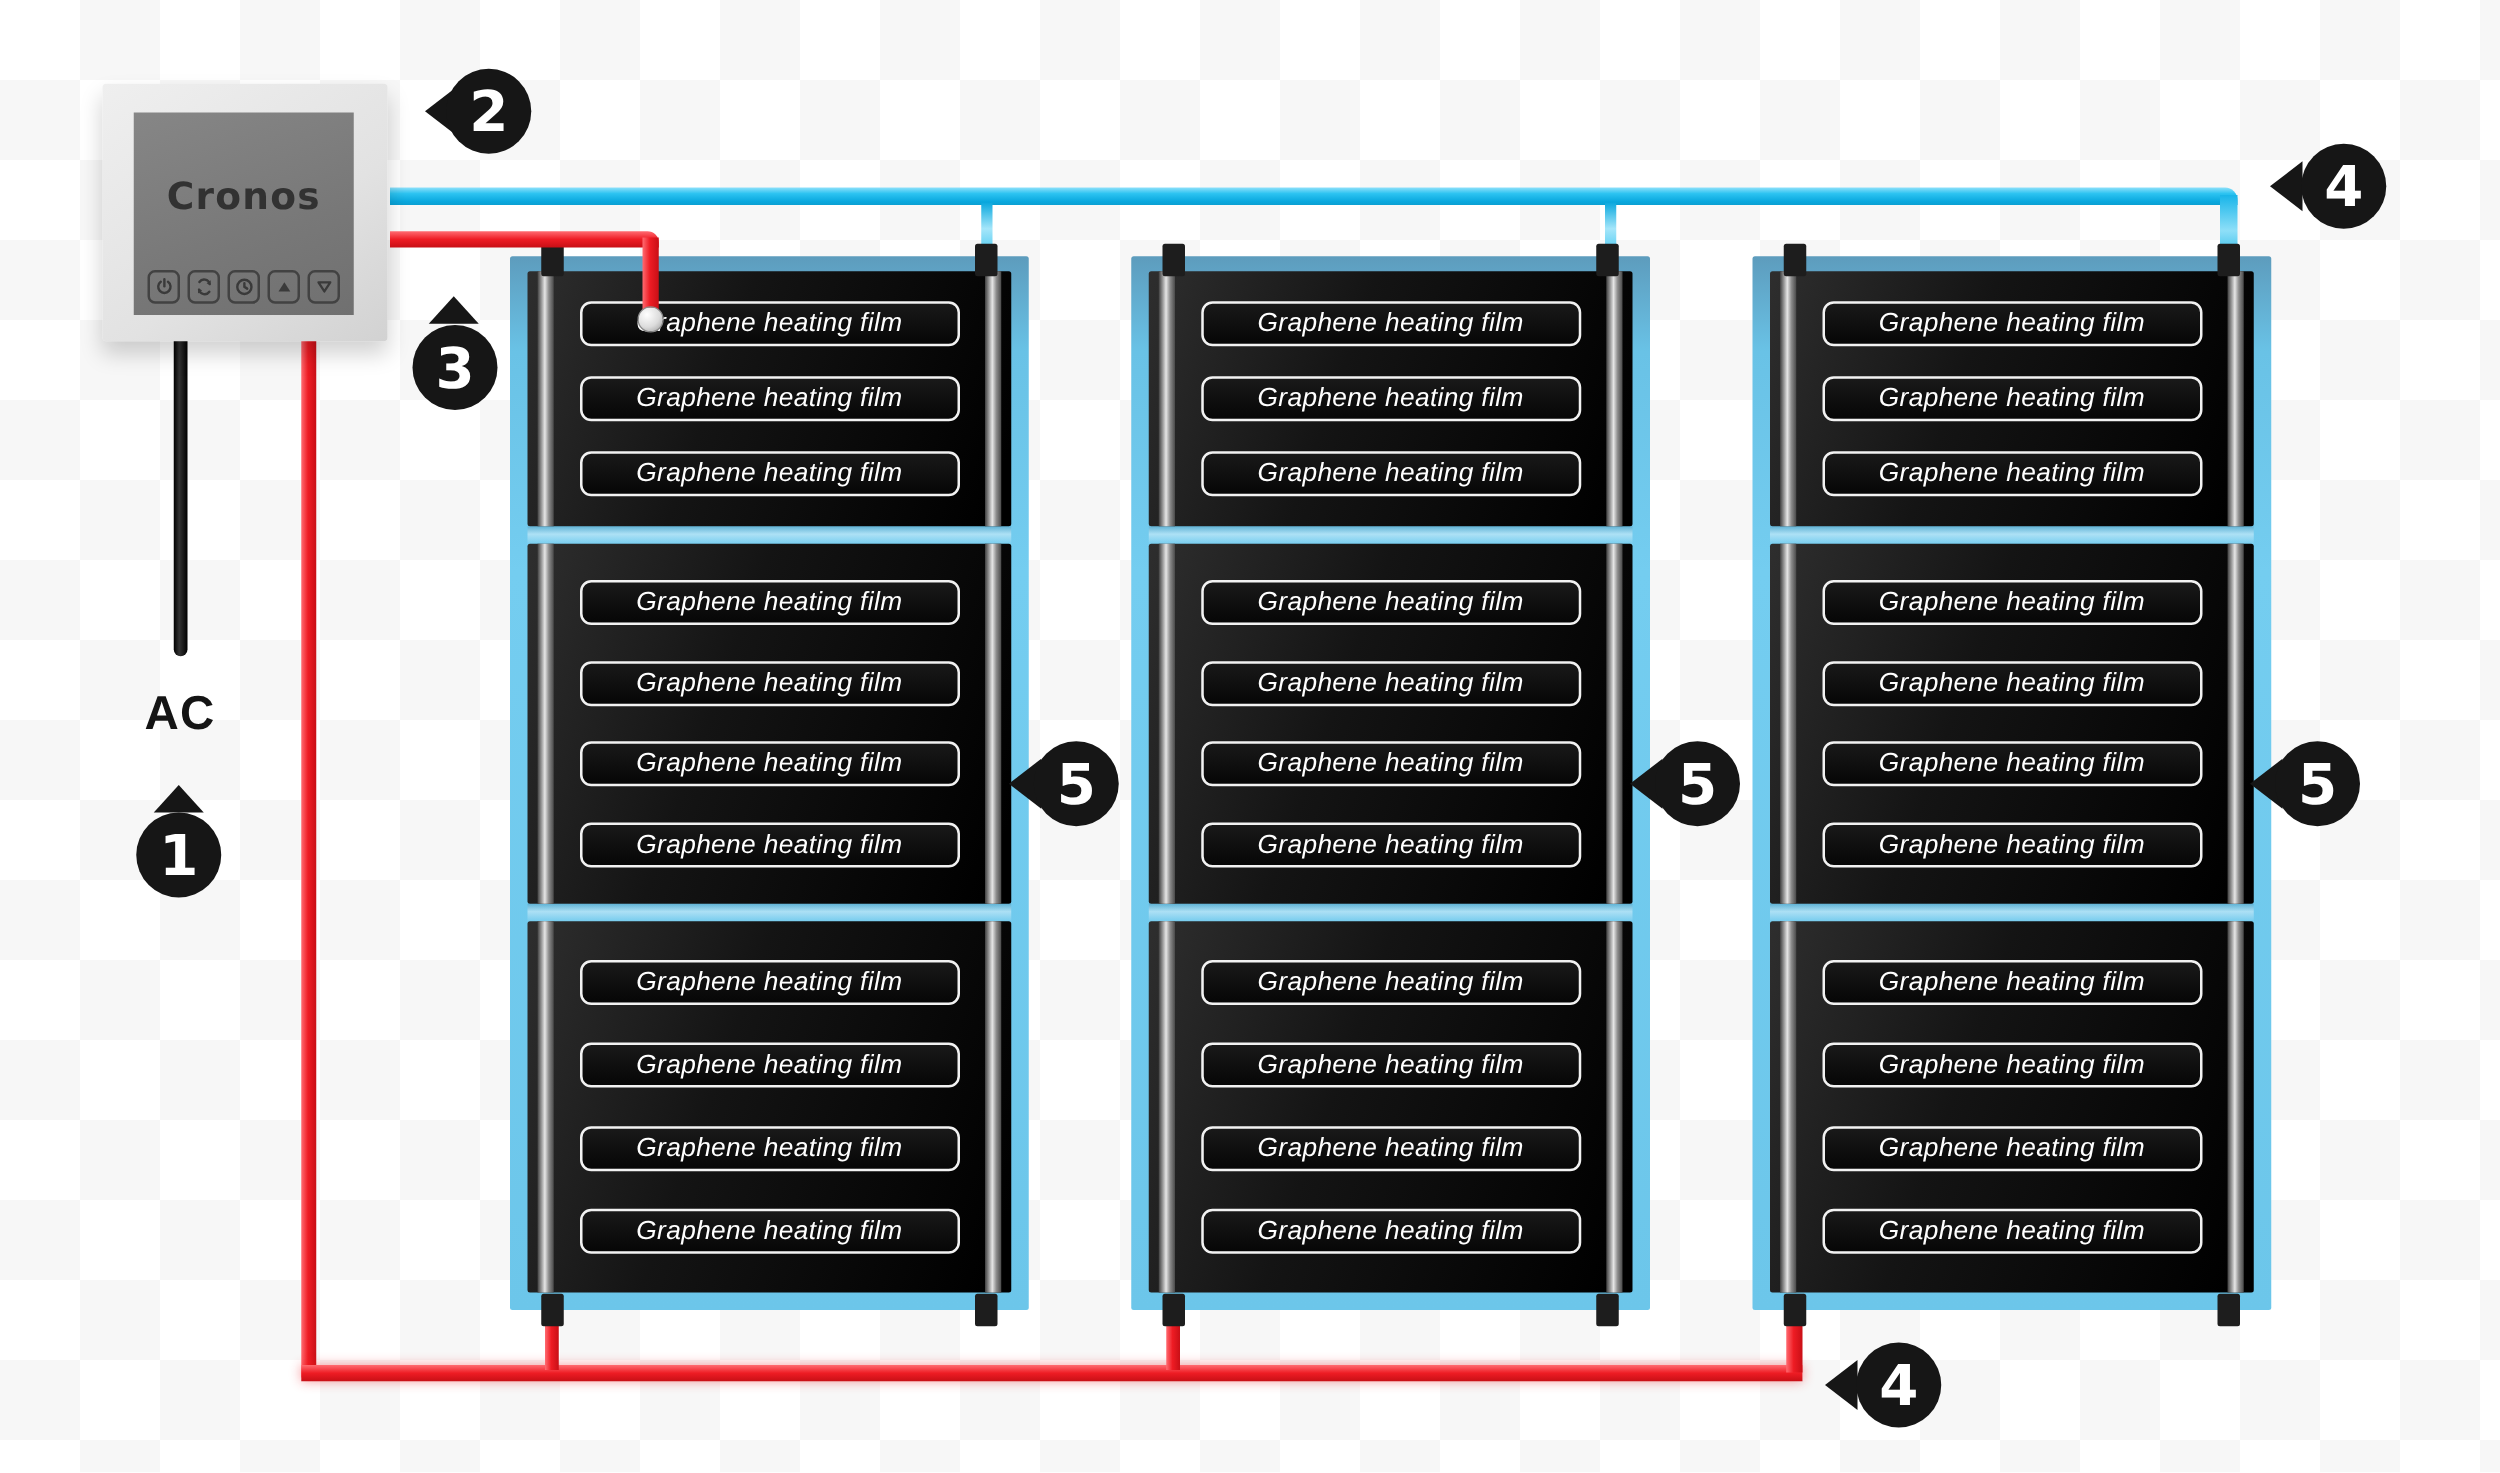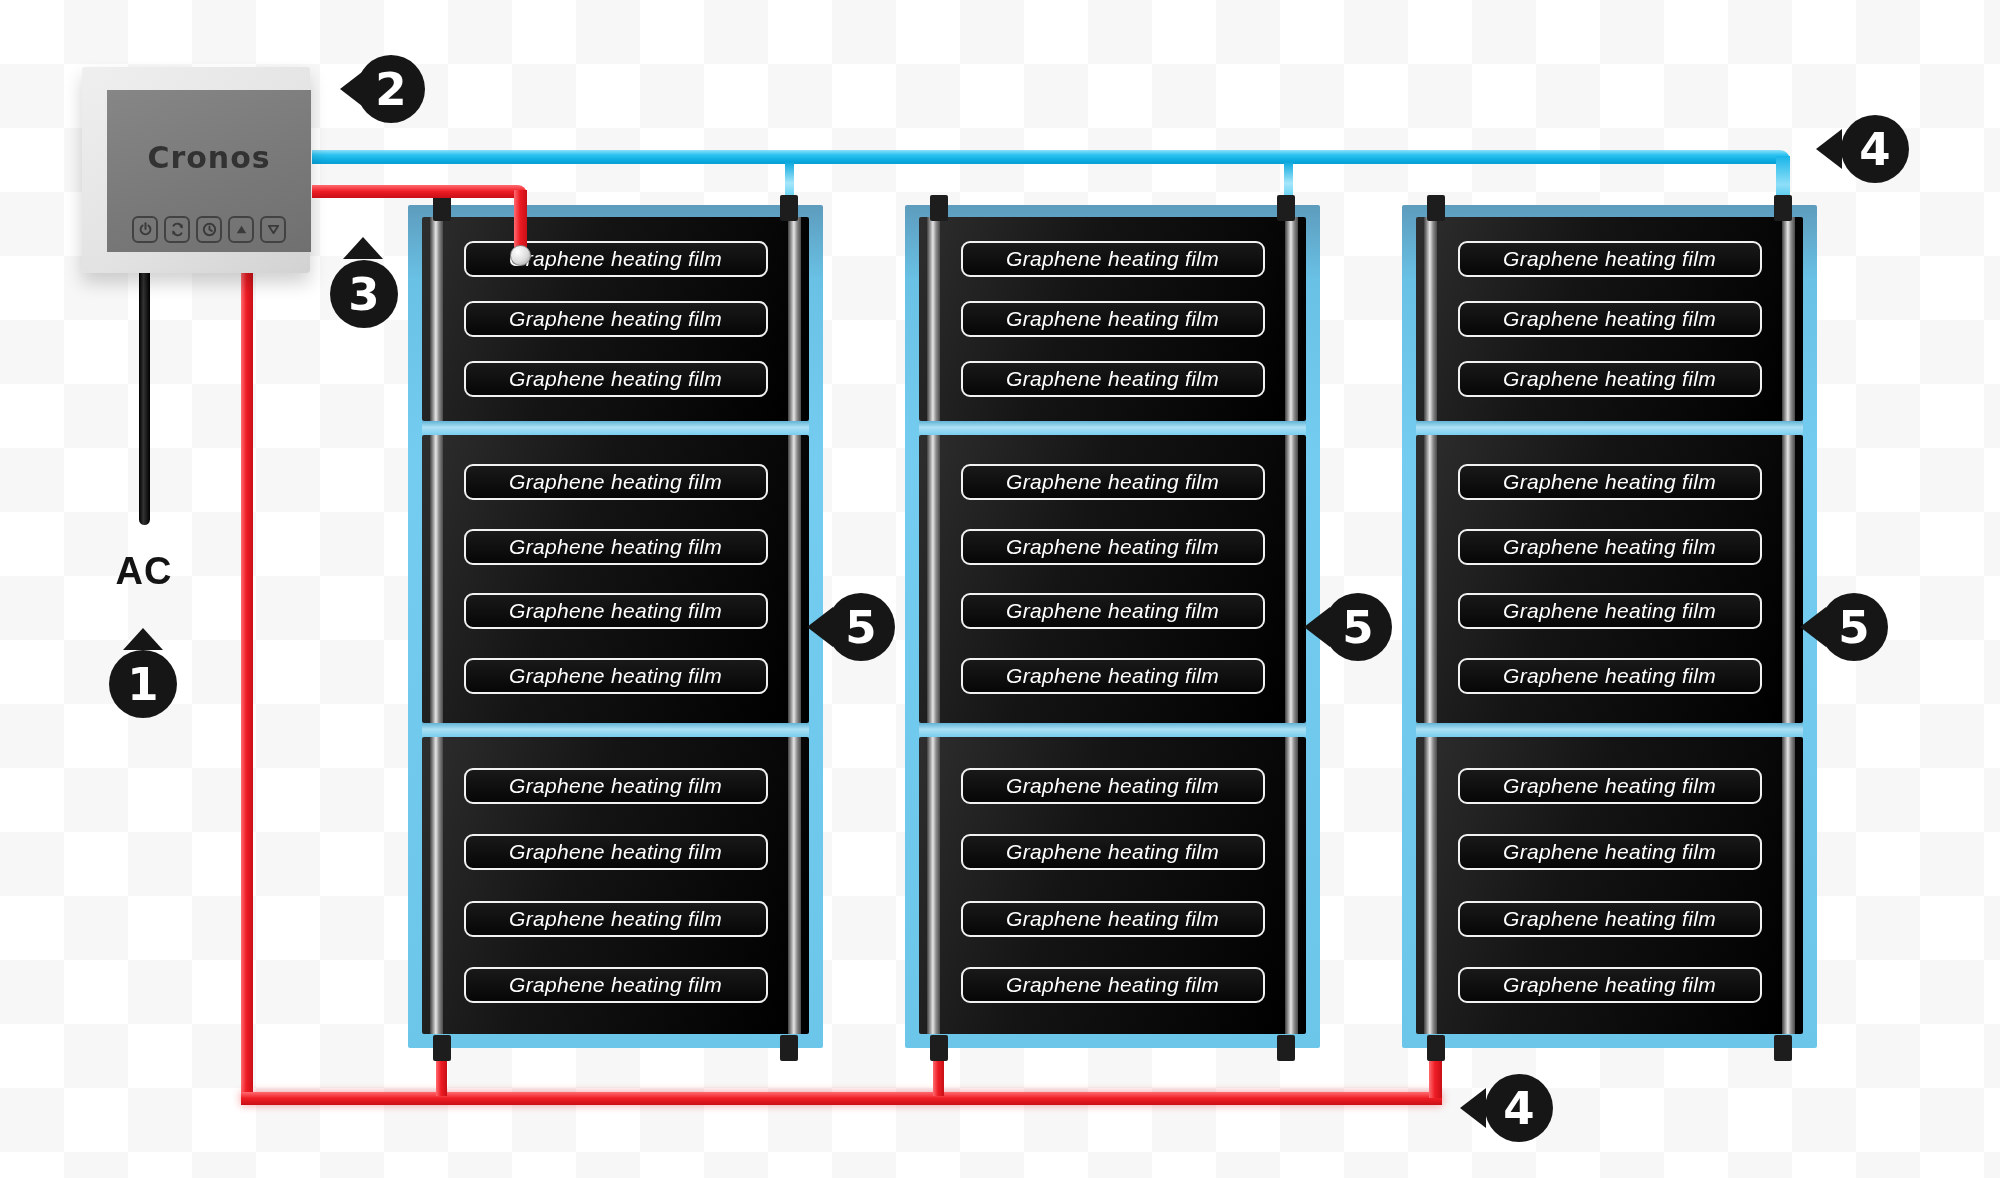--- a/index.html
+++ b/index.html
@@ -37,21 +37,21 @@
     background:linear-gradient(90deg,#000 0%,#333 40%,#000 100%);}
 
   .ball{position:absolute;left:510px;top:245px;width:19px;height:19px;border-radius:50%;
     background:radial-gradient(circle at 35% 30%,#ffffff 0%,#dcdcdc 55%,#9a9a9a 100%);
     border:1px solid #8a8a8a;z-index:6;}
 
   
   .thermostat{position:absolute;left:82px;top:67px;width:228px;height:206px;z-index:3;
     background:linear-gradient(145deg,#efefef 0%,#e2e2e2 60%,#d2d2d2 100%);
     border-radius:3px;box-shadow:0 10px 18px rgba(0,0,0,.18);}
-  .screen{position:absolute;left:25px;top:23px;width:204px;height:162px;
+  .screen{position:absolute;left:25px;top:23px;width:176px;height:162px;
     background:linear-gradient(160deg,#868686 0%,#787878 60%,#707070 100%);}
   .logo{margin-top:50px;text-align:center;font-family:"DejaVu Sans",sans-serif;
     font-weight:bold;font-size:30px;color:#323232;letter-spacing:1px;}
   .btn-row{position:absolute;left:0;right:0;bottom:9px;display:flex;justify-content:center;gap:6px;}
   .dev-btn{width:26px;height:27px;border:2px solid #424242;border-radius:6px;box-sizing:border-box;
     display:flex;align-items:center;justify-content:center;}
   .dev-btn svg{display:block;}
 
   
   .ac-label{position:absolute;left:104px;top:550px;width:80px;text-align:center;z-index:2;

